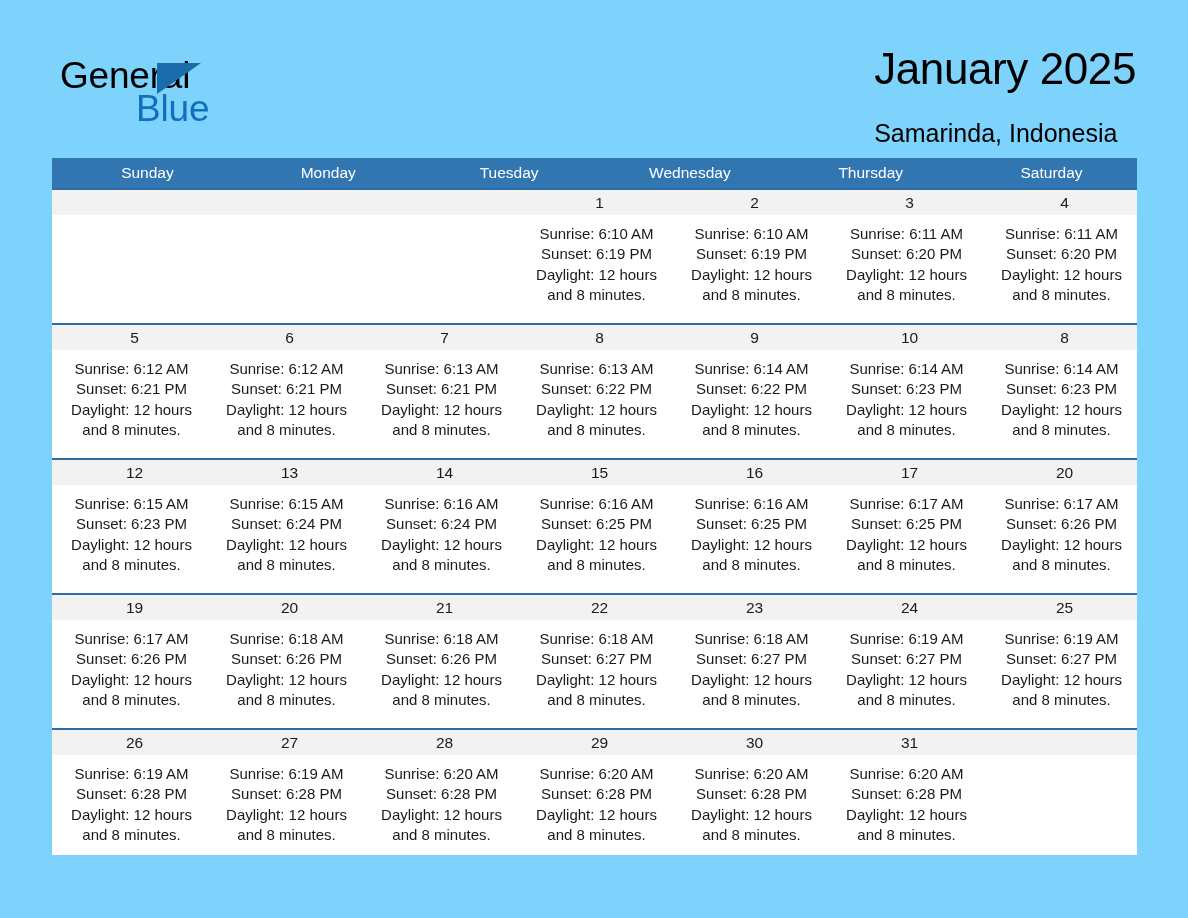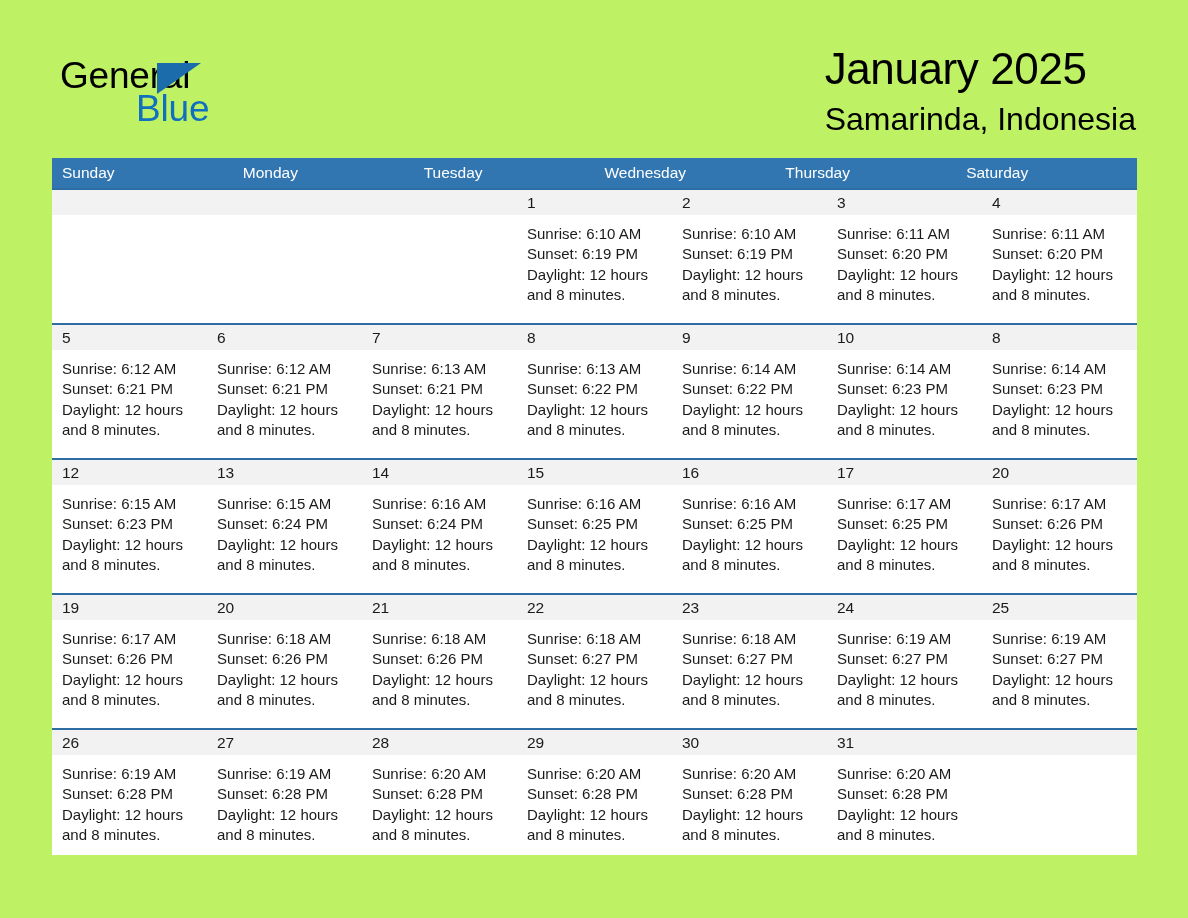--- a/index.html
+++ b/index.html
@@ -7,21 +7,21 @@
     width: 1188px;
     height: 918px;
     background: #ffffff;
     font-family: "Liberation Sans", sans-serif;
     -webkit-font-smoothing: antialiased;
   }
   .page {
     position: relative;
     width: 1188px;
     height: 918px;
-    background: #bef264;
+    background: #7dd3fc;
   }
 
   
   .header {
     position: absolute;
     left: 52px;
     top: 42px;
     right: 52px;
     height: 110px;
   }
@@ -70,34 +70,35 @@
   }
   .month-title {
     font-size: 44px;
     line-height: 54px;
     color: #000000;
     font-weight: 400;
     letter-spacing: -0.4px;
     white-space: nowrap;
   }
   .location-title {
-    margin-top: 8px;
-    font-size: 32px;
+    margin-top: 22px;
+    font-size: 25px;
     line-height: 30px;
     color: #000000;
     font-weight: 400;
     white-space: nowrap;
   }
 
   
   .calendar {
     position: absolute;
     left: 52px;
     top: 158px;
     width: 1085px;
+    text-align: center;
   }
   .weekday-row {
     display: flex;
     background: #3276b1;
     height: 30px;
   }
   .weekday {
     flex: 1 1 0;
     color: #ffffff;
     font-size: 15.5px;

